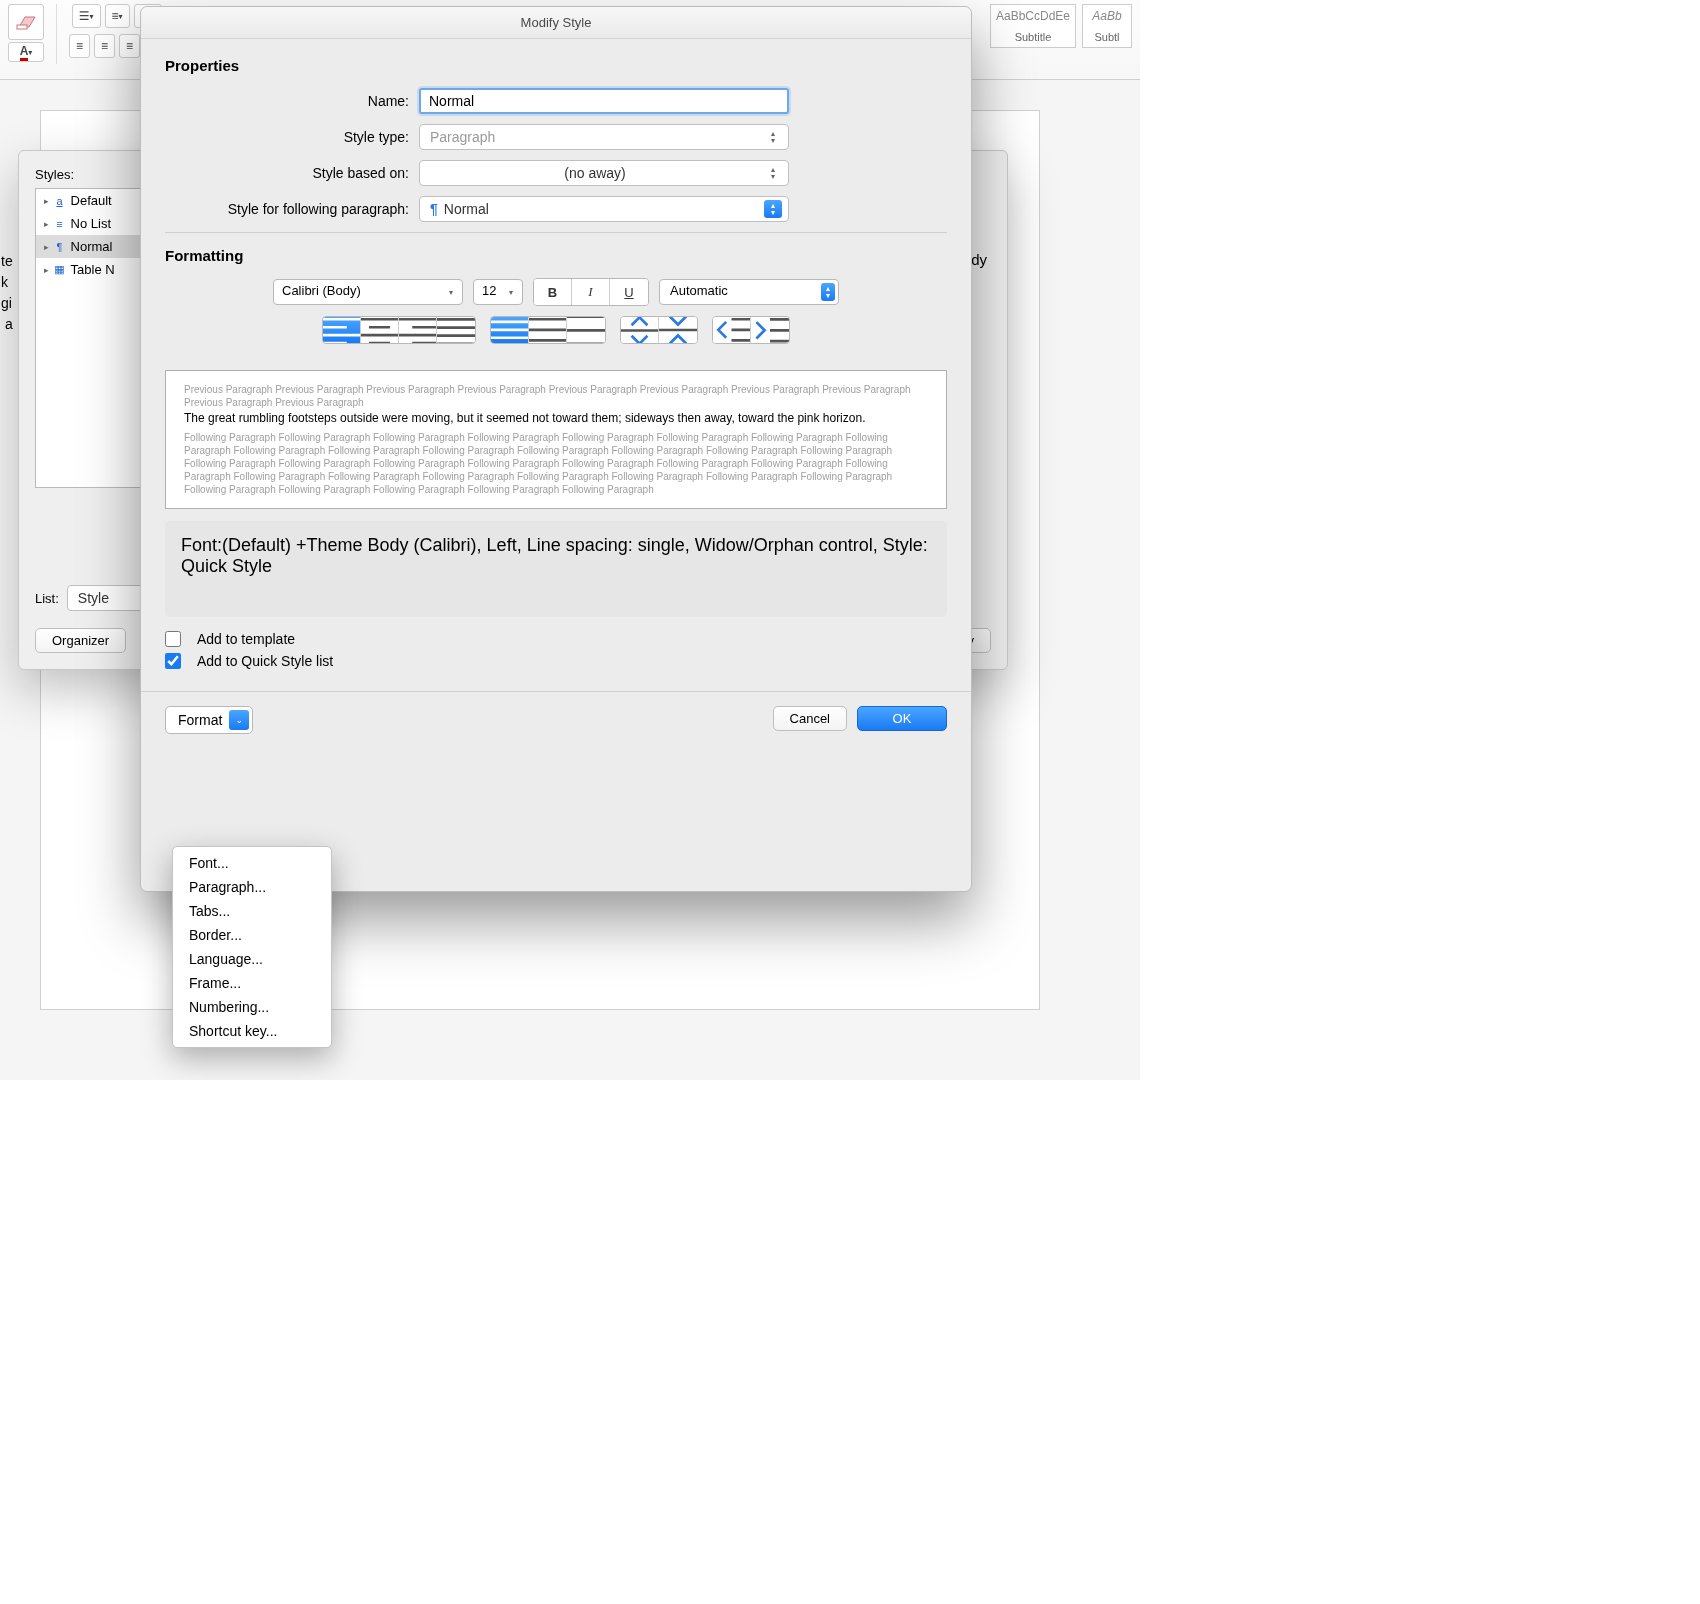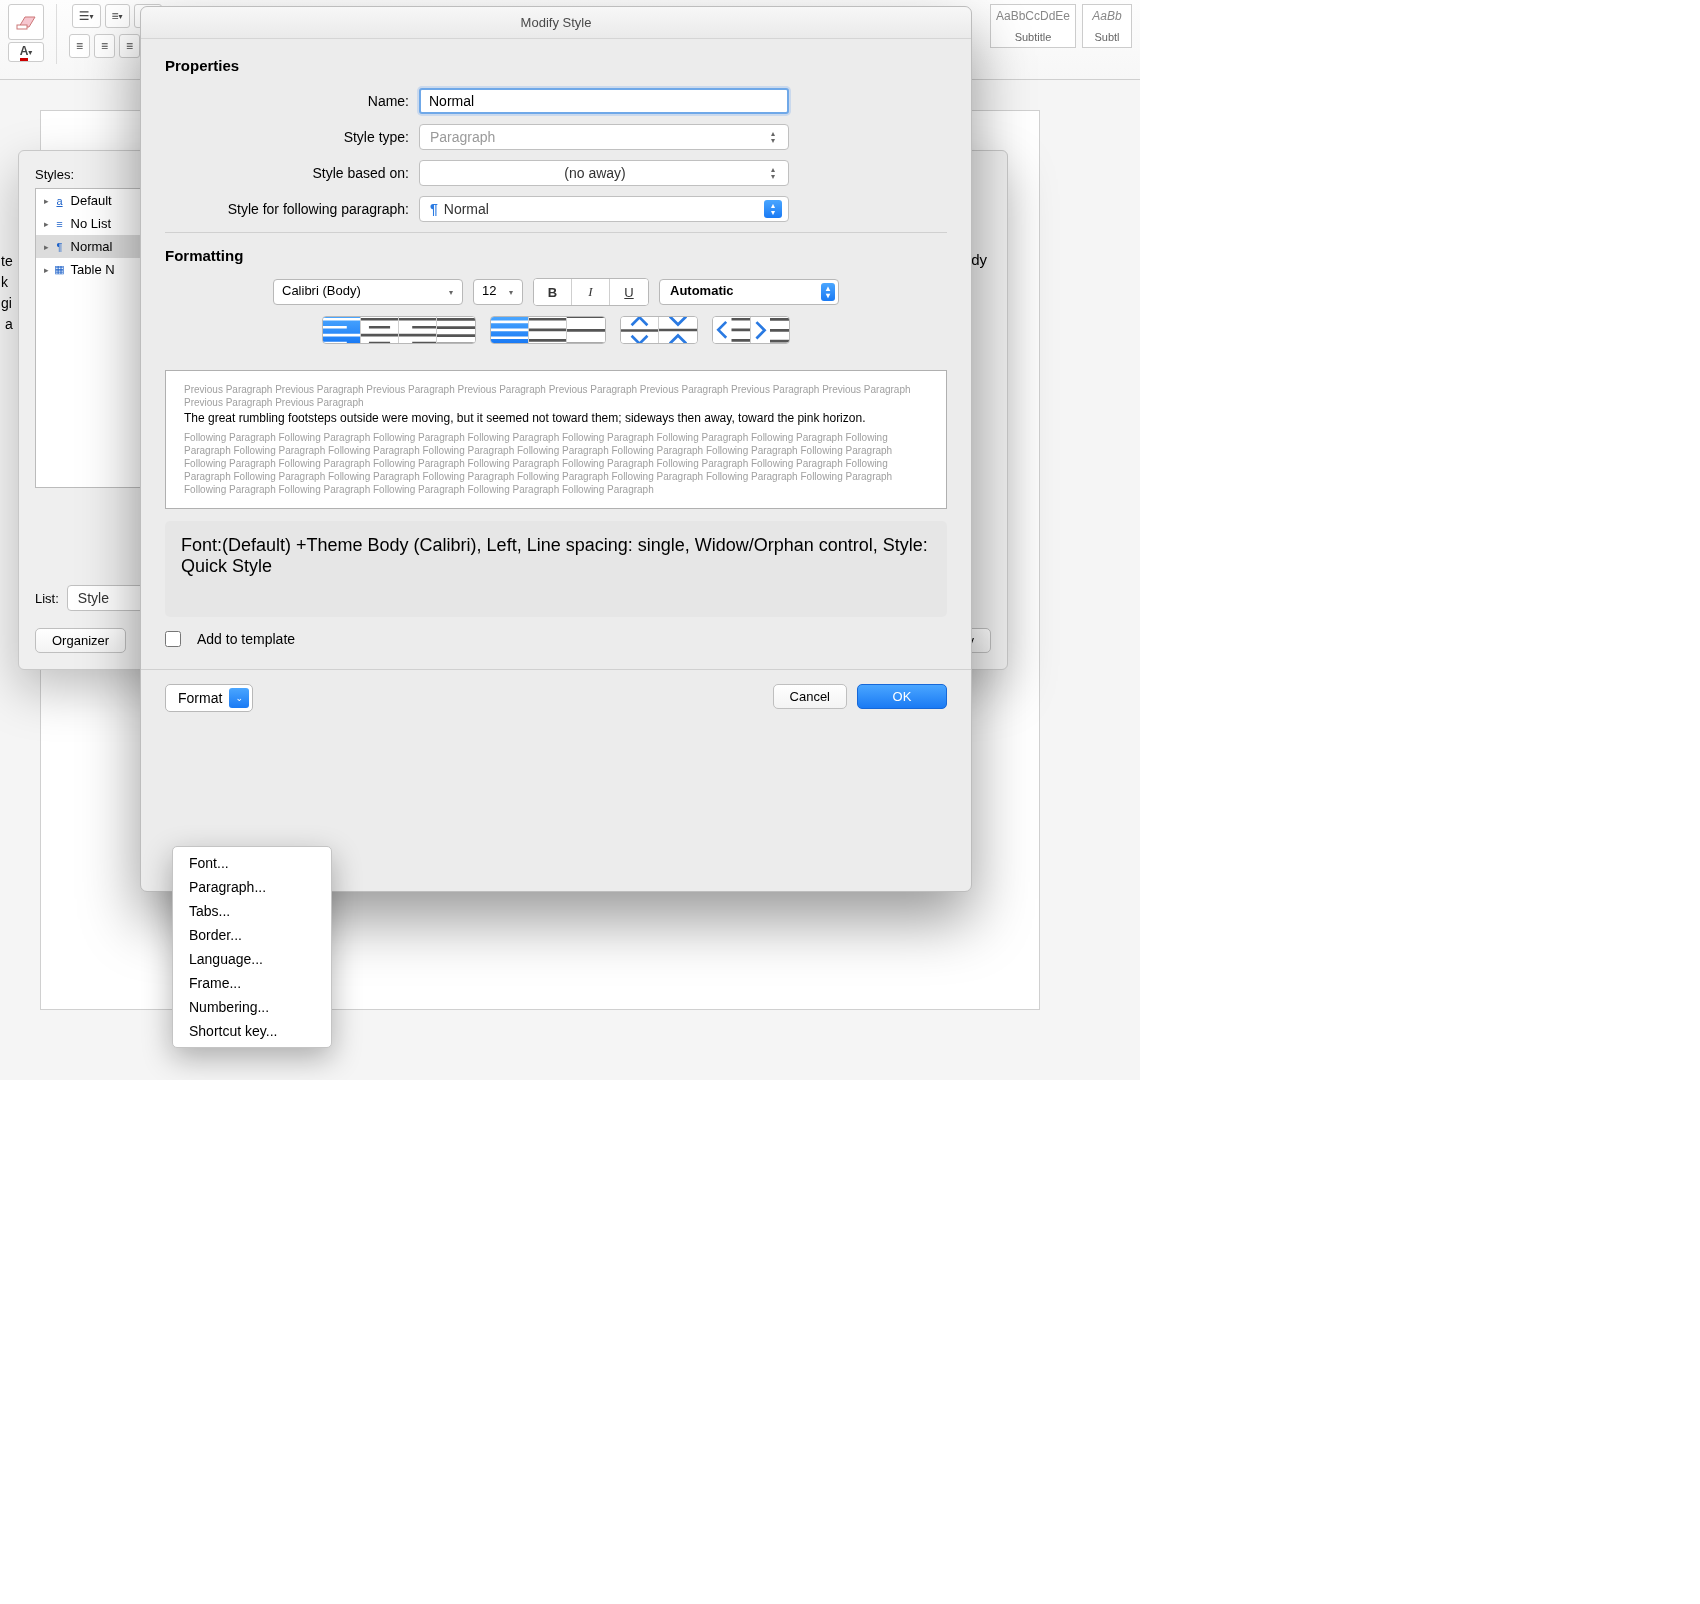--- a/index.html
+++ b/index.html
@@ -167,21 +167,21 @@
     padding:3px 22px 3px 8px; font-size:13px; position:relative; min-width:190px;
   }
   .font-sel .chev, .size-sel .chev, .color-sel .chev {
     position:absolute; right:4px; top:0; bottom:0; width:14px;
     display:flex; flex-direction:column; align-items:center; justify-content:center;
     font-size:8px; color:#666; line-height:7px;
   }
   .size-sel { height:26px; border:1px solid #b8b8b8; border-radius:4px; background:#fff;
     padding:3px 22px 3px 8px; font-size:13px; position:relative; min-width:50px;}
   .color-sel { height:26px; border:1px solid #b8b8b8; border-radius:4px; background:#fff;
-    padding:3px 26px 16px 10px; font-size:13px; position:relative; min-width:180px;font-weight:bold;}
+    padding:3px 26px 16px 10px; font-size:13px; position:relative; min-width:180px;}
   .color-sel.blue .chev { background:linear-gradient(#4aa6ff,#1a7af4); color:#fff; border-radius:3px; right:3px; top:3px; bottom:3px; }
 
   .fmt-toolbar.row2 { gap:14px; }
 
   .preview {
     border:1px solid #b0b0b0; background:#fff; margin-top:26px; padding:12px 18px;
     font-size:10px; color:#a0a0a0; line-height:1.3;
   }
   .preview .sample { color:#000; font-size:12px; margin:2px 0 4px 0; }
 
@@ -457,20 +457,24 @@
       <div>Previous Paragraph Previous Paragraph Previous Paragraph Previous Paragraph Previous Paragraph Previous Paragraph Previous Paragraph Previous Paragraph Previous Paragraph Previous Paragraph</div>
       <div class="sample">The great rumbling footsteps outside were moving, but it seemed not toward them; sideways then away, toward the pink horizon.</div>
       <div>Following Paragraph Following Paragraph Following Paragraph Following Paragraph Following Paragraph Following Paragraph Following Paragraph Following Paragraph Following Paragraph Following Paragraph Following Paragraph Following Paragraph Following Paragraph Following Paragraph Following Paragraph Following Paragraph Following Paragraph Following Paragraph Following Paragraph Following Paragraph Following Paragraph Following Paragraph Following Paragraph Following Paragraph Following Paragraph Following Paragraph Following Paragraph Following Paragraph Following Paragraph Following Paragraph Following Paragraph Following Paragraph Following Paragraph Following Paragraph Following Paragraph</div>
     </div>
 
     <div class="descbox">Font:(Default) +Theme Body (Calibri), Left, Line spacing:  single, Widow/Orphan control, Style: Quick Style</div>
 
     <div class="check-row">
       <input type="checkbox" style="">
       <span>Add to template</span>
+    </div>
+    <div class="check-row" style="margin-top:6px;">
+      <input type="checkbox" checked="" style="">
+      <span>Add to Quick Style list</span>
     </div>
 
     <div class="dialog-footer">
       <div class="format-drop">
         <span>Format</span>
         <span class="chev">⌄</span>
       </div>
       <div class="spacer"></div>
       <button class="mac-btn">Cancel</button>
       <button class="mac-btn blue" style="margin-left:10px;min-width:90px;">OK</button>

